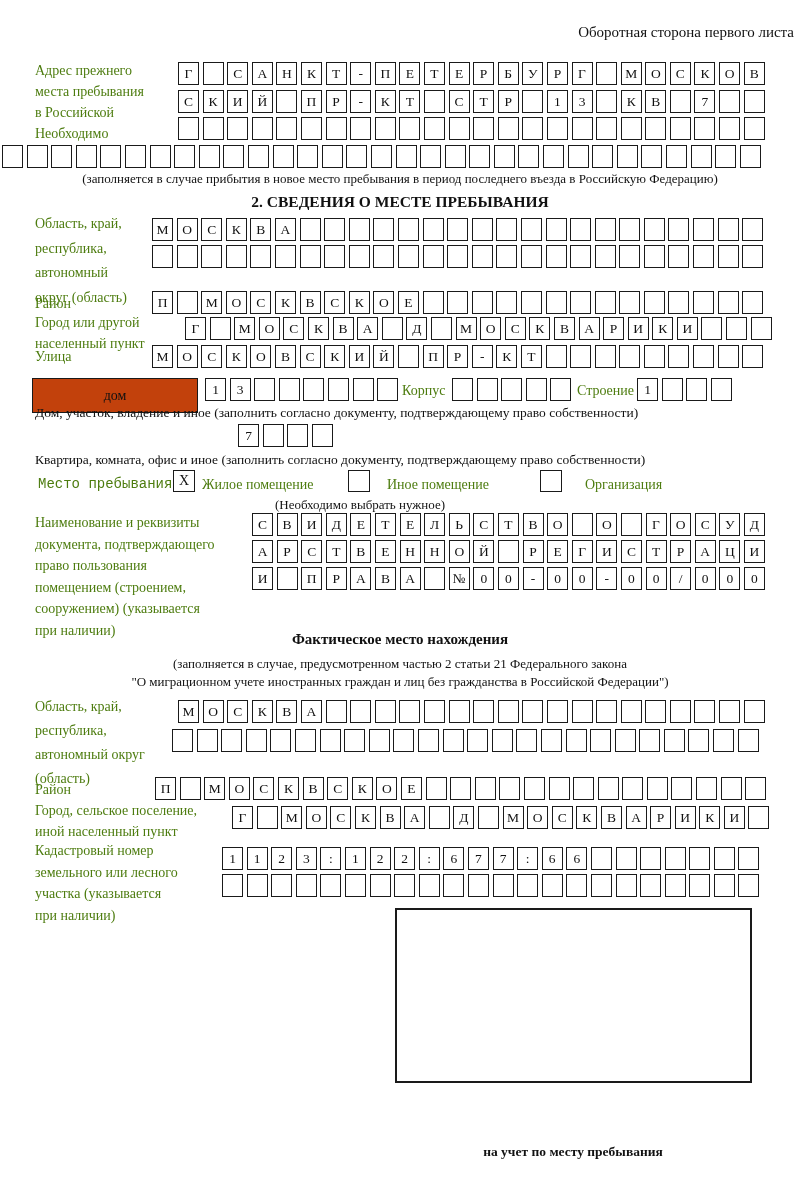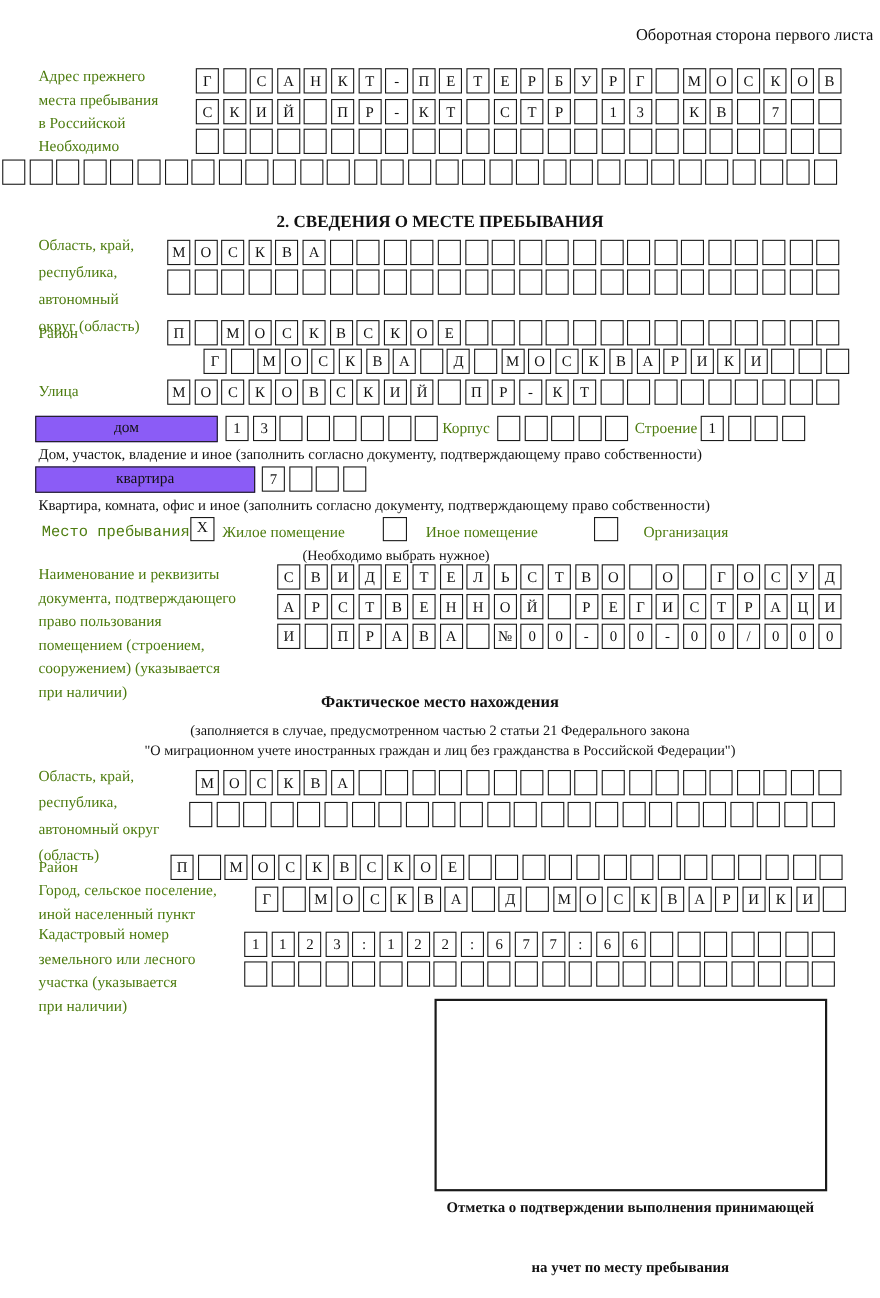--- a/index.html
+++ b/index.html
@@ -7,50 +7,51 @@
         font-family:"Liberation Serif","DejaVu Serif",serif;overflow:hidden;padding-left:32px;}
   .abs{position:absolute;}
   .lbl{font-size:14px;line-height:21px;color:#4d7c0f;}
   .note{font-size:13px;color:#111;}
   .center{text-align:center;width:800px;left:0;}
   .sect-title{font-weight:bold;font-size:15.5px;}
   .boxrow{position:absolute;display:flex;gap:3.6px;}
   .cbox{width:21px;height:23px;box-sizing:border-box;border:1.7px solid #1a1a1a;
         display:flex;align-items:center;justify-content:center;
         font-size:13.5px;line-height:1;background:#fff;flex:0 0 auto;}
-  .widebox{position:absolute;box-sizing:border-box;border:1.7px solid #1a1a1a;height:24px;
-        display:flex;align-items:center;justify-content:center;font-size:14px;background:#8b5cf6;}
+  .widebox{position:absolute;box-sizing:border-box;border:1.7px solid #1a1a1a;height:35px;
+        display:flex;align-items:center;justify-content:center;font-size:14px;background:#c2410c;}
   .checkbox{position:absolute;width:22px;height:22px;box-sizing:border-box;border:1.7px solid #1a1a1a;
         display:flex;align-items:center;justify-content:center;font-size:14px;background:#fff;}
   .stamp{position:absolute;left:395px;top:908px;width:357px;height:175px;
         box-sizing:border-box;border:2px solid #1a1a1a;background:#fff;}
   .cap{font-size:13.5px;line-height:18px;}
 </style>
 </head>
 <body>
 
 <div id="page">
 
   <div class="abs note" style="top:24px;right:38px;font-size:15px;">Оборотная сторона первого листа</div>
 
   <div class="abs lbl" style="left:35px;top:60px;"><span>Адрес прежнего</span><br><span>места пребывания</span><br><span>в Российской</span><br><span>Необходимо</span></div>
 
+  <div class="abs note center" style="top:171px;">(заполняется в случае прибытия в новое место пребывания в период последнего въезда в Российскую Федерацию)</div>
 
   <div class="abs sect-title center" style="top:193px;">2. СВЕДЕНИЯ О МЕСТЕ ПРЕБЫВАНИЯ</div>
 
   <div class="abs lbl" style="left:35px;top:212px;line-height:24.5px;"><span>Область, край,</span><br><span>республика,</span><br><span>автономный</span><br><span>округ (область)</span></div>
   <div class="abs lbl" style="left:35px;top:293px;">Район</div>
+  <div class="abs lbl" style="left:35px;top:313px;line-height:20.5px;"><span>Город или другой</span><br><span>населенный пункт</span></div>
   <div class="abs lbl" style="left:35px;top:346px;text-align:right;">Улица</div>
 
   <div class="widebox" style="left:32px;top:378px;width:166px;">дом</div>
   <div class="abs lbl" style="left:402px;top:380px;">Корпус</div>
   <div class="abs lbl" style="left:577px;top:380px;">Строение</div>
   <div class="abs note" style="left:35px;top:405px;font-size:13.5px;">Дом, участок, владение и иное (заполнить согласно документу, подтверждающему право собственности)</div>
 
-  <div class="widebox" style="left:32px;top:424px;width:200px;">квартира</div>
   <div class="abs note" style="left:35px;top:452px;font-size:13.5px;">Квартира, комната, офис и иное (заполнить согласно документу, подтверждающему право собственности)</div>
 
   <div class="abs lbl" style="left:38px;top:474px;font-family:Liberation Mono, monospace;">Место пребывания:</div>
   <div class="checkbox" style="left:173px;top:470px;">X</div>
   <div class="abs lbl" style="left:202px;top:474px;">Жилое помещение</div>
   <div class="checkbox" style="left:348px;top:470px;"></div>
   <div class="abs lbl" style="left:387px;top:474px;">Иное помещение</div>
   <div class="checkbox" style="left:540px;top:470px;"></div>
   <div class="abs lbl" style="left:585px;top:474px;">Организация</div>
   <div class="abs note" style="left:240px;top:497px;width:240px;text-align:center;">(Необходимо выбрать нужное)</div>
@@ -60,21 +61,21 @@
   <div class="abs sect-title center" style="top:631px;font-size:15px;">Фактическое место нахождения</div>
   <div class="abs note center" style="top:656px;">(заполняется в случае, предусмотренном частью 2 статьи 21 Федерального закона</div>
   <div class="abs note center" style="top:674px;">"О миграционном учете иностранных граждан и лиц без гражданства в Российской Федерации")</div>
 
   <div class="abs lbl" style="left:35px;top:695px;line-height:24px;"><span>Область, край,</span><br><span>республика,</span><br><span>автономный округ</span><br><span>(область)</span></div>
   <div class="abs lbl" style="left:35px;top:779px;">Район</div>
   <div class="abs lbl" style="left:35px;top:801px;line-height:20.5px;"><span>Город, сельское поселение,</span><br><span>иной населенный пункт</span></div>
   <div class="abs lbl" style="left:35px;top:840px;line-height:21.5px;"><span>Кадастровый номер</span><br><span>земельного или лесного</span><br><span>участка (указывается</span><br><span>при наличии)</span></div>
 
   <div class="stamp"></div>
-  <div class="abs cap" style="left:338px;top:1089px;width:470px;text-align:center;font-weight:bold;"><span>Отметка о подтверждении выполнения принимающей</span><br><br><br><span>на учет по месту пребывания</span></div>
+  <div class="abs cap" style="left:338px;top:1089px;width:470px;text-align:center;font-weight:bold;"><br><br><br><span>на учет по месту пребывания</span></div>
 
   <div id="grids">
       <div class="boxrow" style="left: 178px; top: 62px;">
         <span class="cbox">Г</span>
         <span class="cbox"></span>
         <span class="cbox">С</span>
         <span class="cbox">А</span>
         <span class="cbox">Н</span>
         <span class="cbox">К</span>
         <span class="cbox">Т</span>

